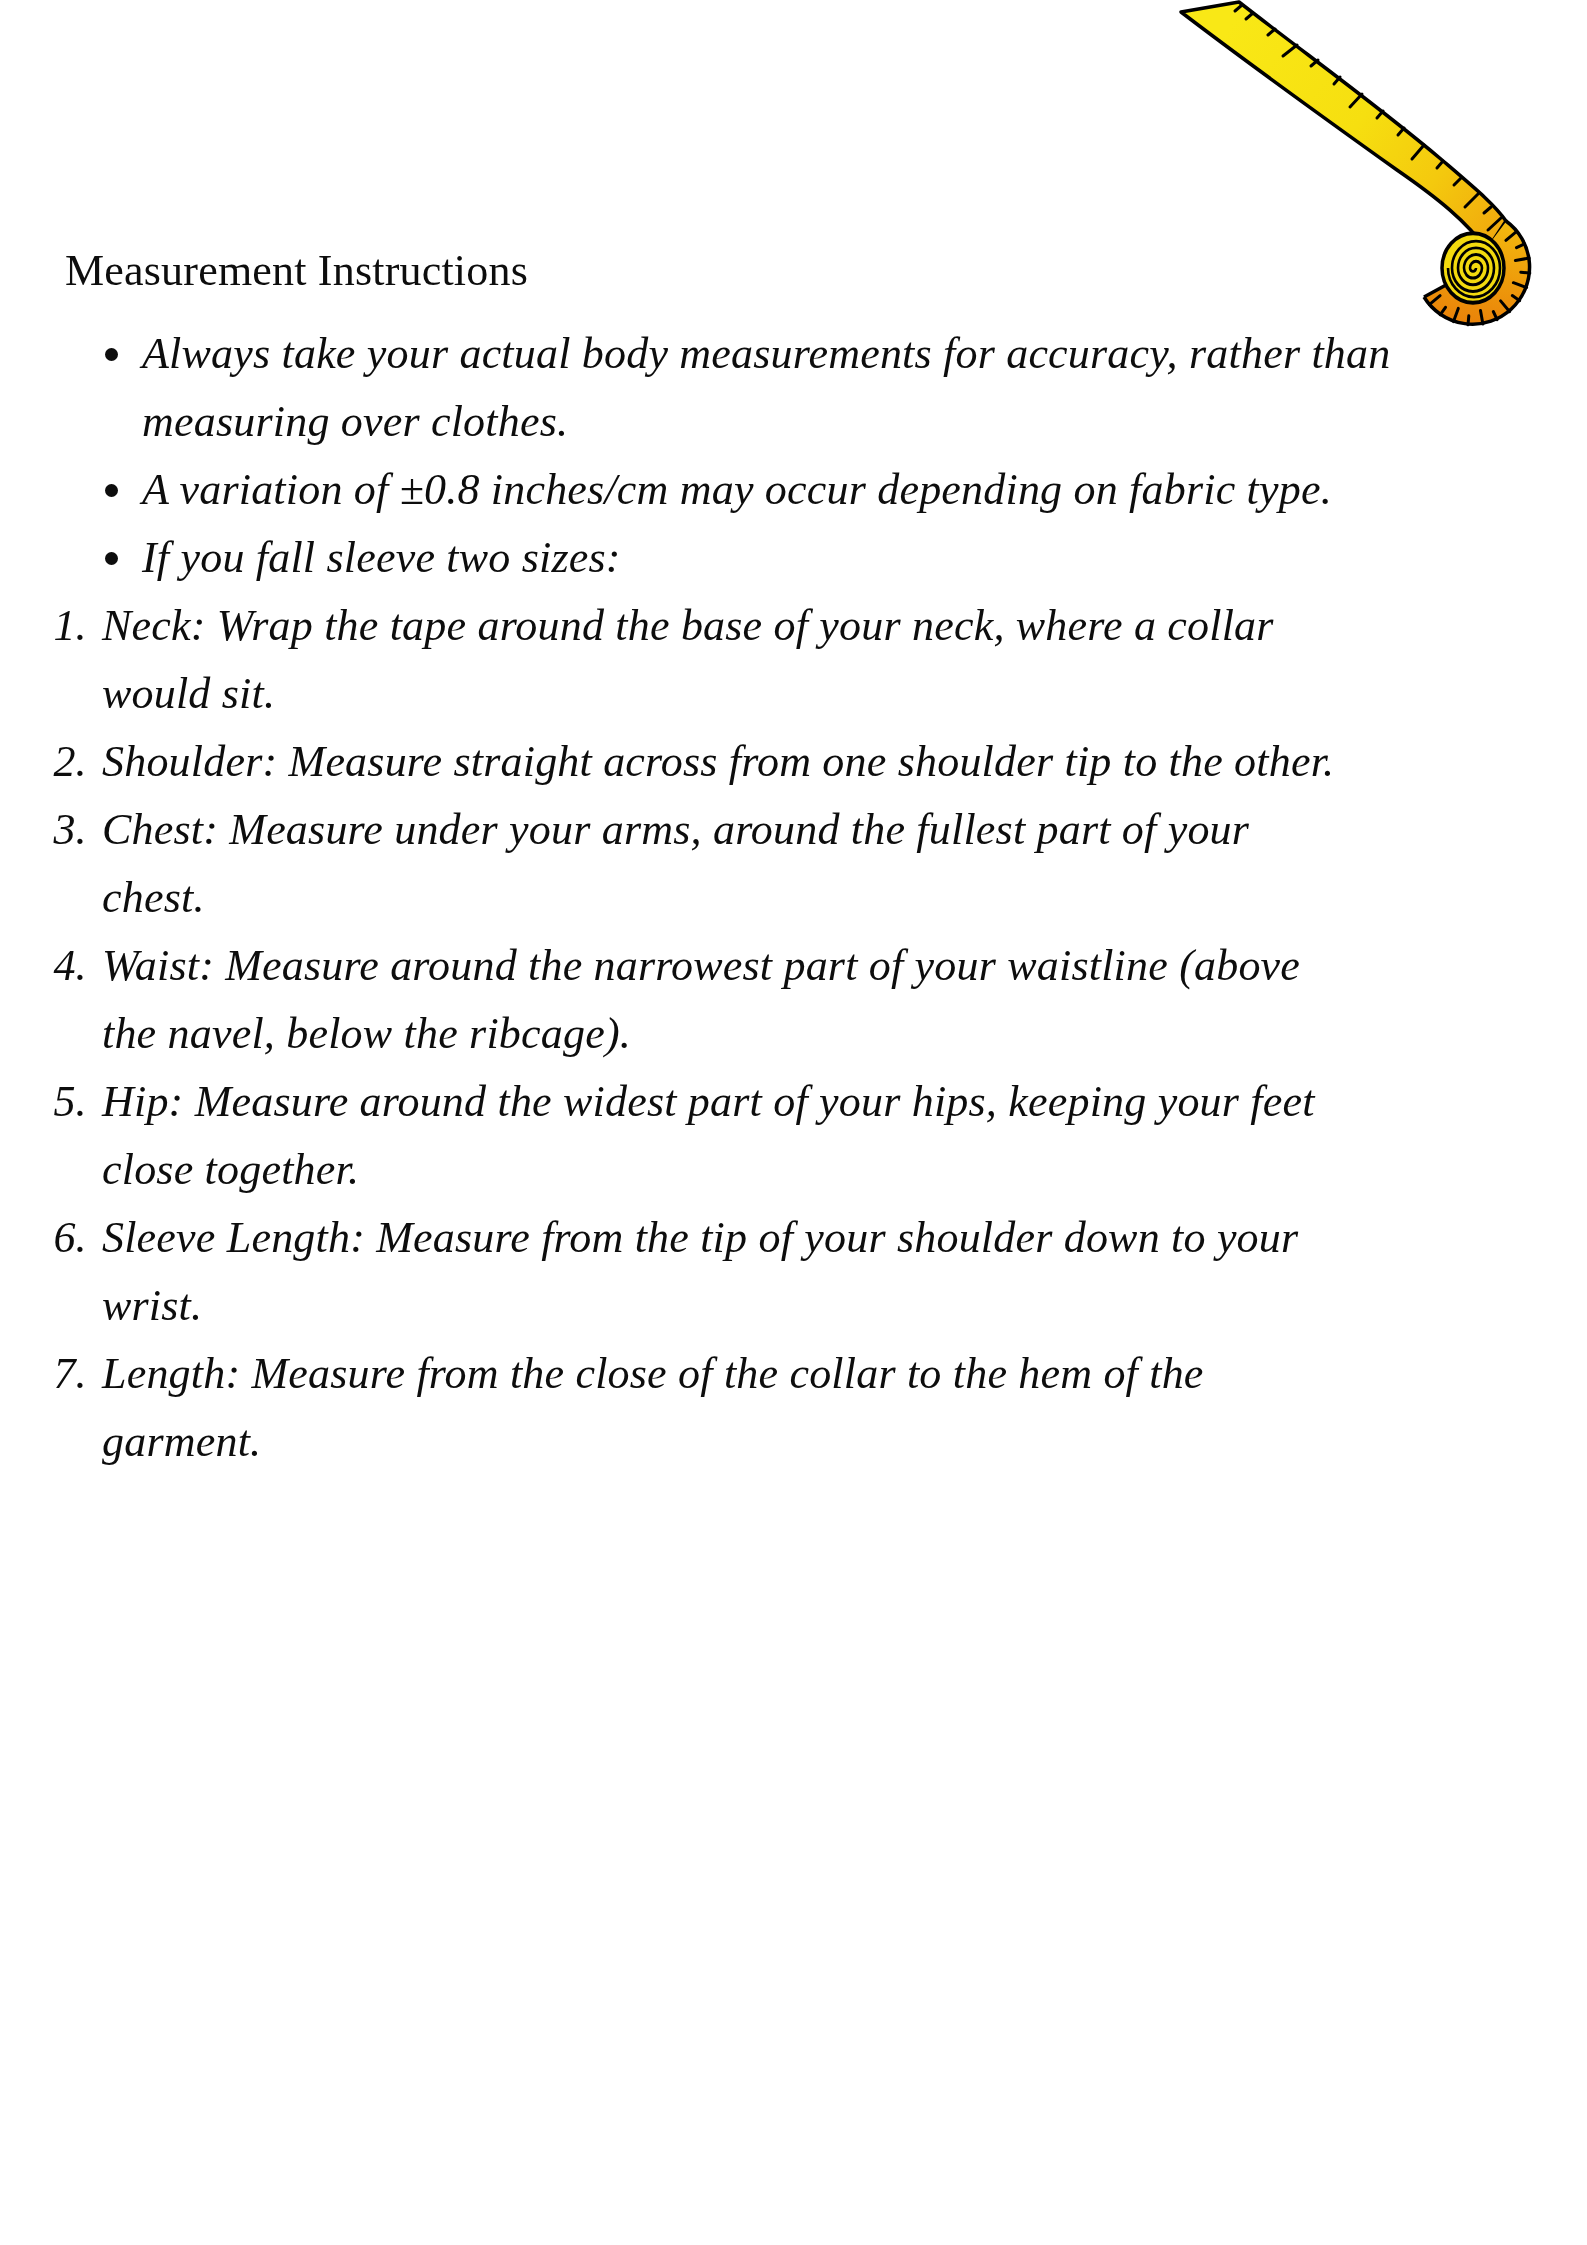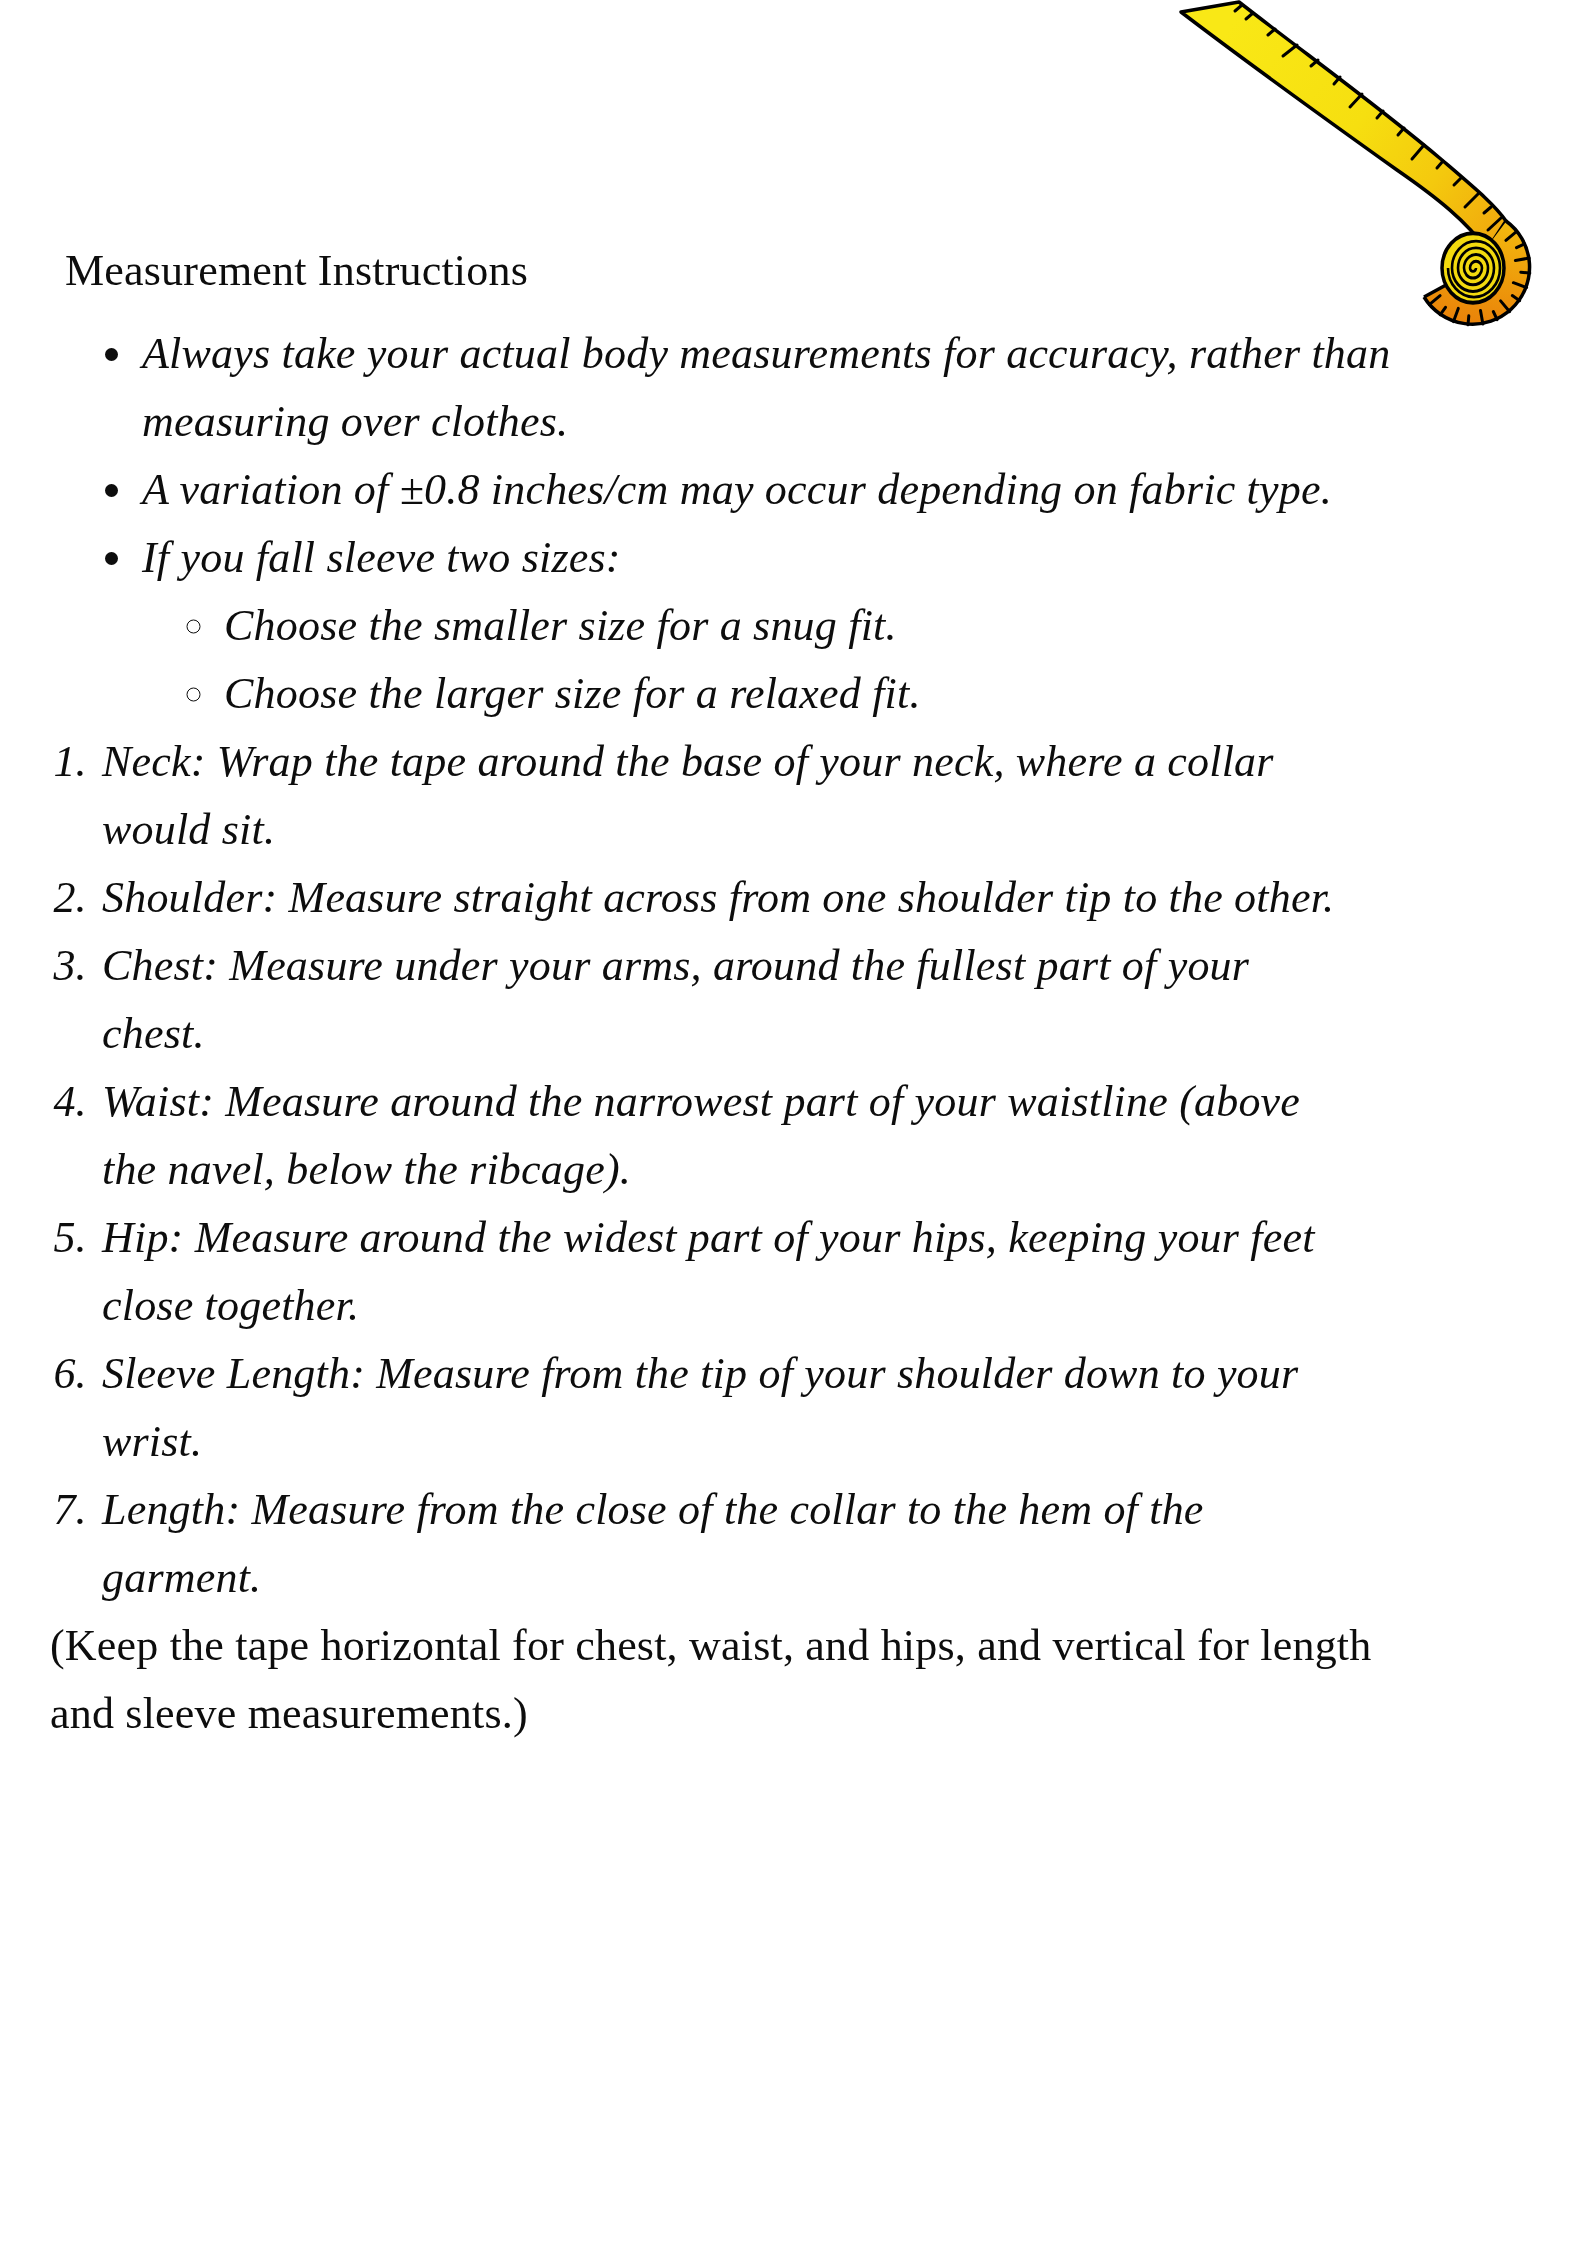--- a/index.html
+++ b/index.html
@@ -149,39 +149,33 @@
 
     <p class="heading">Measurement Instructions</p>
 
     <ul class="tips">
       <li>Always take your actual body measurements for accuracy, rather than
 measuring over clothes.</li>
       <li>A variation of ±0.8 inches/cm may occur depending on fabric type.</li>
       <li>If you fall sleeve two sizes:</li>
     </ul>
 
-    <ul class="sub-options">
-      <li>Choose the smaller size for a snug fit.</li>
-      <li>Choose the larger size for a relaxed fit.</li>
-    </ul>
 
 
     <ol class="steps">
       <li>Neck: Wrap the tape around the base of your neck, where a collar
 would sit.</li>
       <li>Shoulder: Measure straight across from one shoulder tip to the other.</li>
       <li>Chest: Measure under your arms, around the fullest part of your
 chest.</li>
       <li>Waist: Measure around the narrowest part of your waistline (above
 the navel, below the ribcage).</li>
       <li>Hip: Measure around the widest part of your hips, keeping your feet
 close together.</li>
       <li>Sleeve Length: Measure from the tip of your shoulder down to your
 wrist.</li>
       <li>Length: Measure from the close of the collar to the hem of the
 garment.</li>
     </ol>
 
-    <p class="footnote">(Keep the tape horizontal for chest, waist, and hips, and vertical for length
-and sleeve measurements.)</p>
 
   </div>
 </div>
 
 </body></html>

